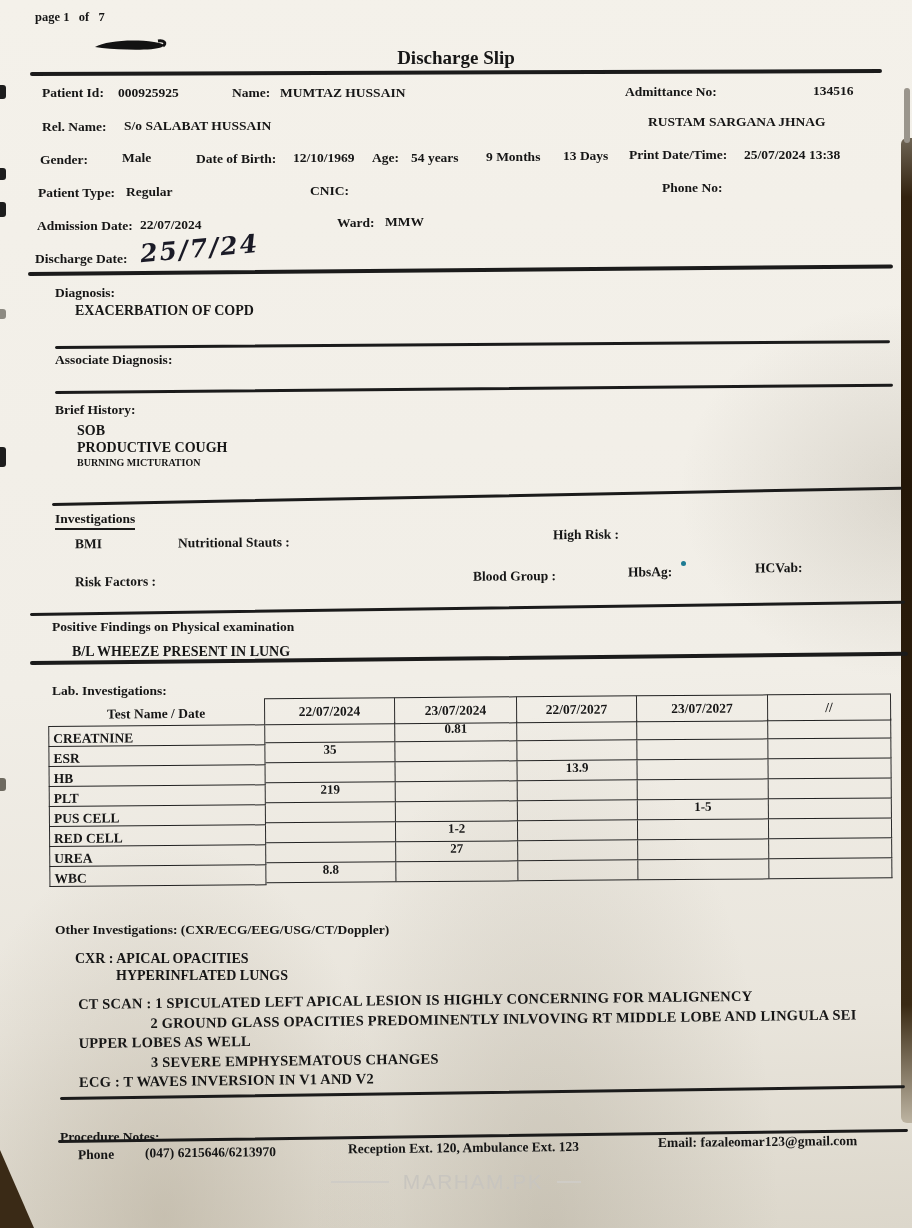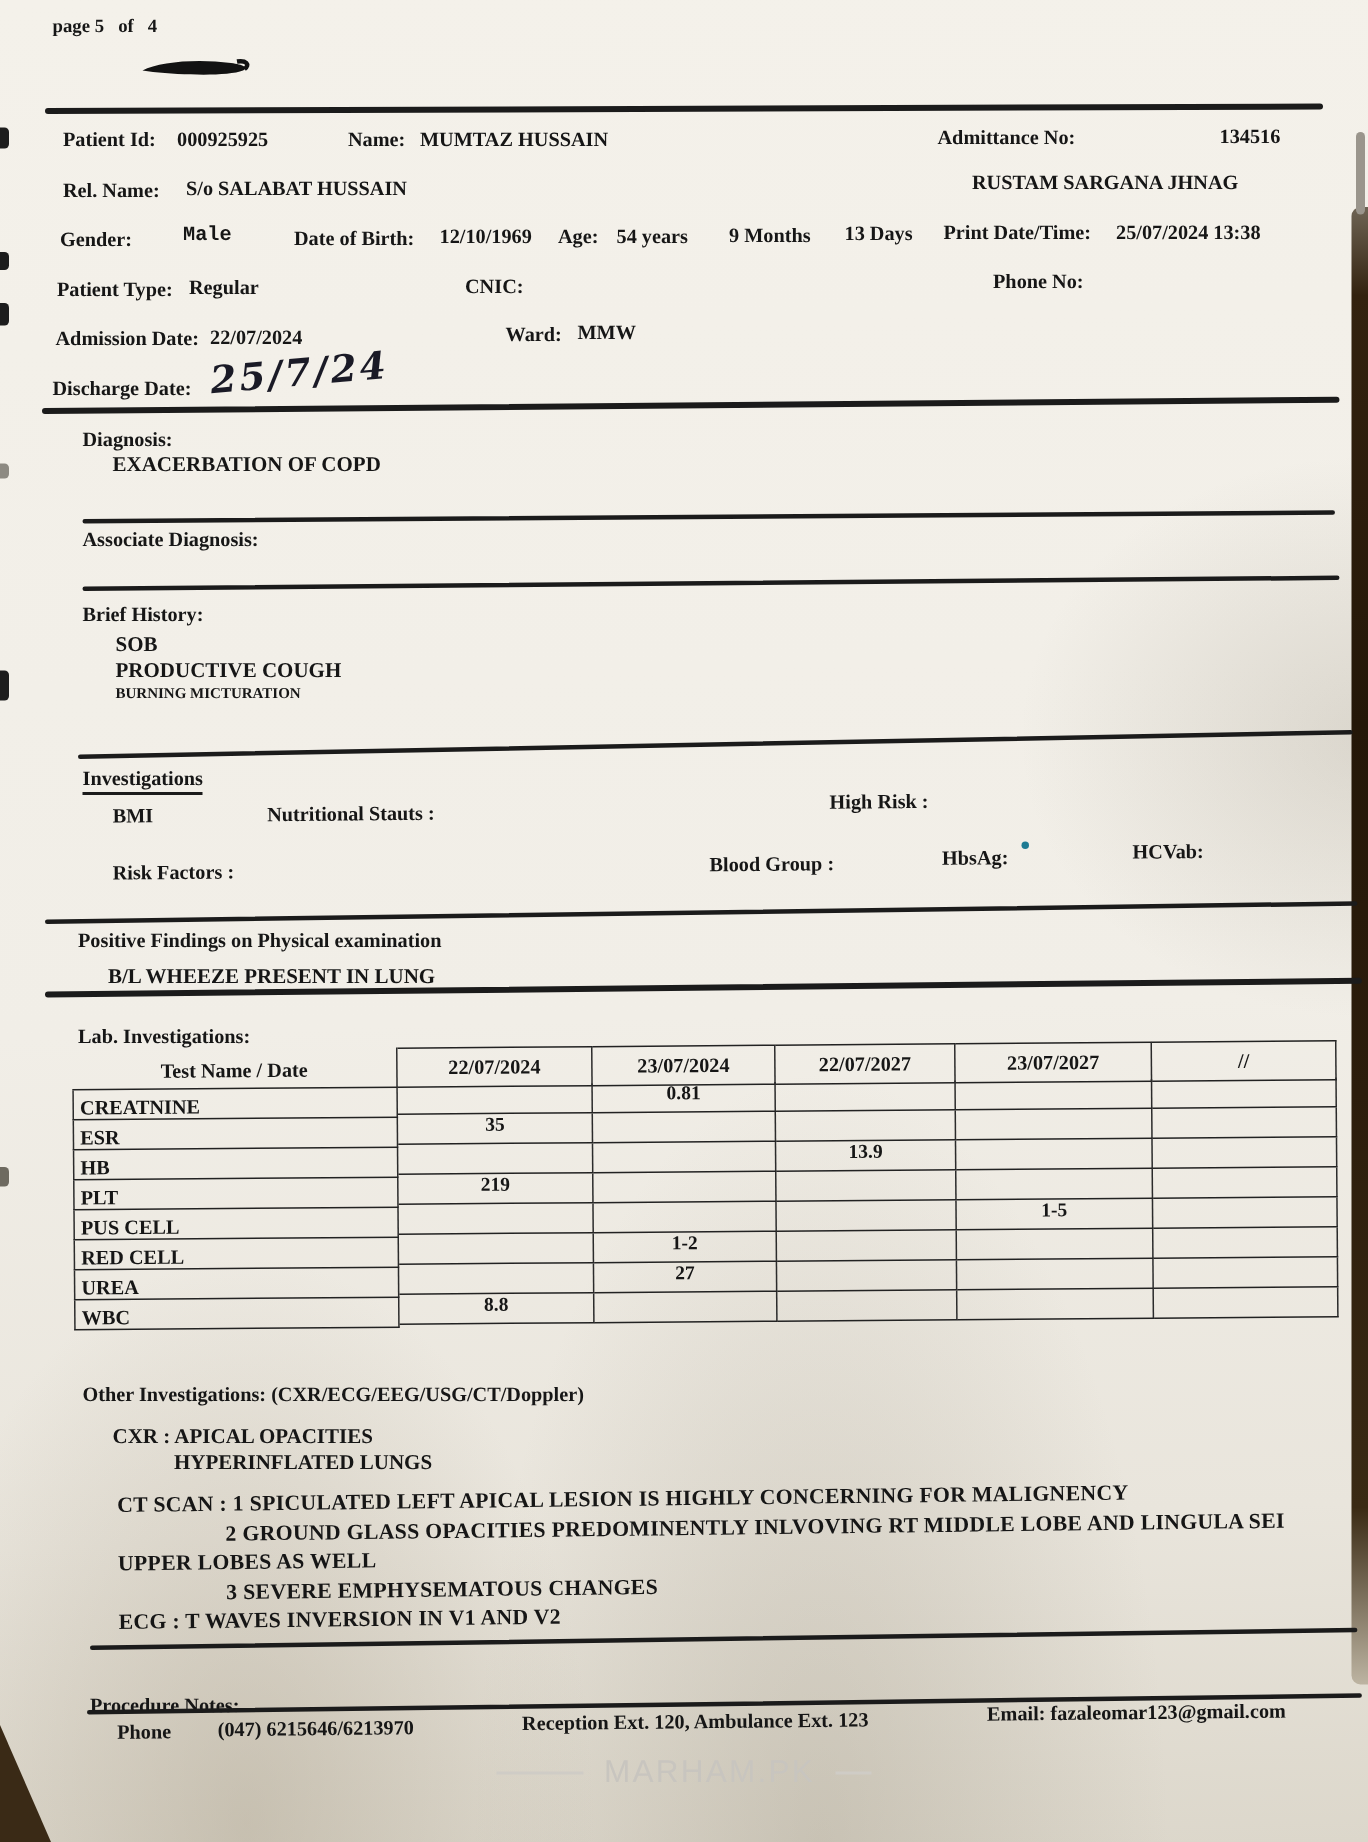--- a/index.html
+++ b/index.html
@@ -53,41 +53,42 @@
   <div class="artifact edge-right"></div>
   <div class="artifact edge-right-top"></div>
   <div class="artifact corner-bl"></div>
   <div class="artifact lmark" style="top:85px;height:14px;"></div>
   <div class="artifact lmark" style="top:168px;height:12px;"></div>
   <div class="artifact lmark" style="top:202px;height:15px;"></div>
   <div class="artifact lmark" style="top:309px;height:10px;background:#8d8a82;"></div>
   <div class="artifact lmark" style="top:447px;height:20px;"></div>
   <div class="artifact lmark" style="top:778px;height:13px;background:#6e6a60;"></div>
 
-  <div class="t" style="left:35px;top:10px;font-size:12.5px;white-space:pre;">page 5   of   4</div>
+  <div class="t" style="left:35px;top:10px;font-size:12.5px;white-space:pre;">page 1   of   7</div>
   <svg class="artifact" style="left:92px;top:34px;" width="78" height="20" viewBox="0 0 78 20">
     <path d="M3,13 C14,7 40,5 62,8 C70,9 74,11 70,13 C60,17 30,16 10,14 Z" fill="#121212"></path>
     <path d="M66,7 C72,6 75,9 71,12" stroke="#121212" stroke-width="3" fill="none"></path>
   </svg>
 
+  <div class="t center-line" style="top:47px;font-size:19px;">Discharge Slip</div>
   <div class="sep" style="left:30px;top:72px;width:852px;height:3.5px;transform:rotate(-0.2deg);"></div>
 
   <div class="t" style="left:42px;top:85px;">Patient Id:</div>
   <div class="t" style="left:118px;top:85px;">000925925</div>
   <div class="t" style="left:232px;top:85px;">Name:</div>
   <div class="t" style="left:280px;top:85px;">MUMTAZ HUSSAIN</div>
   <div class="t" style="left:625px;top:84px;">Admittance No:</div>
   <div class="t" style="left:813px;top:83px;">134516</div>
 
   <div class="t" style="left:42px;top:119px;">Rel. Name:</div>
   <div class="t" style="left:124px;top:118px;">S/o SALABAT HUSSAIN</div>
   <div class="t" style="left:648px;top:114px;">RUSTAM SARGANA JHNAG</div>
 
   <div class="t" style="left:40px;top:152px;">Gender:</div>
-  <div class="t" style="left:122px;top:150px;font-family:Liberation Mono, monospace;">Male</div>
+  <div class="t" style="left:122px;top:150px;">Male</div>
   <div class="t" style="left:196px;top:151px;">Date of Birth:</div>
   <div class="t" style="left:293px;top:150px;">12/10/1969</div>
   <div class="t" style="left:372px;top:150px;text-align:center;">Age:</div>
   <div class="t" style="left:411px;top:150px;">54 years</div>
   <div class="t" style="left:486px;top:149px;">9 Months</div>
   <div class="t" style="left:563px;top:148px;">13 Days</div>
   <div class="t" style="left:629px;top:147px;">Print Date/Time:</div>
   <div class="t" style="left:744px;top:147px;">25/07/2024 13:38</div>
 
   <div class="t" style="left:38px;top:185px;">Patient Type:</div>

